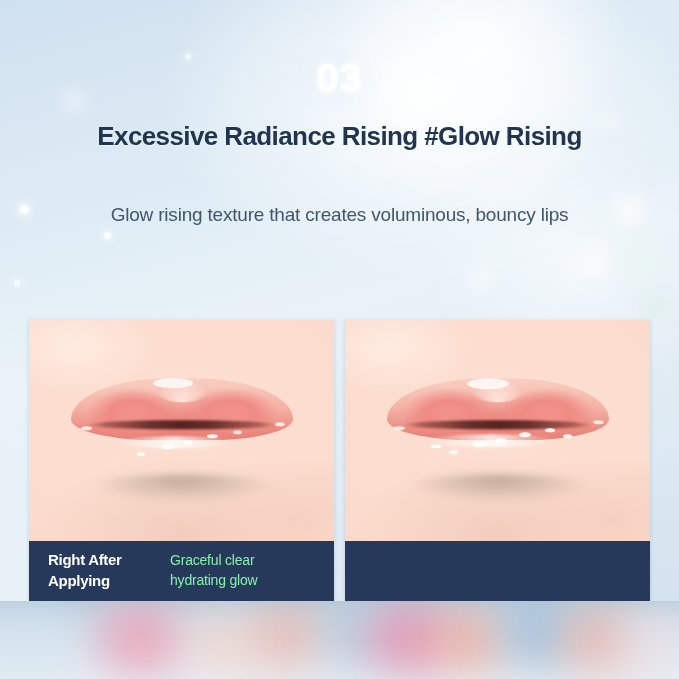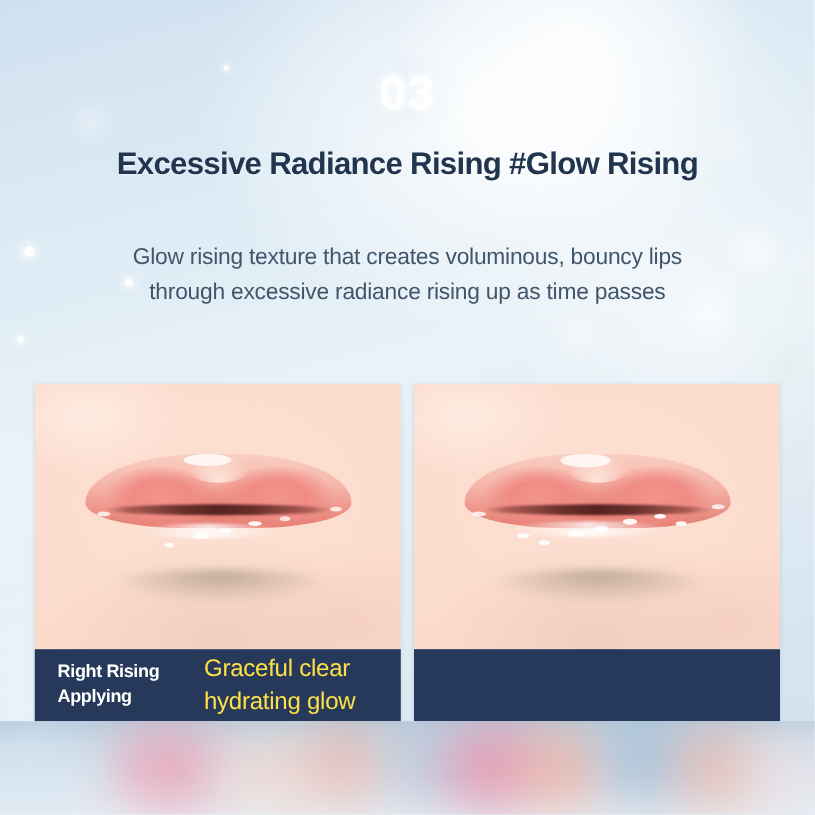--- a/index.html
+++ b/index.html
@@ -222,22 +222,22 @@
     color: #ffffff;
     font-size: 15px;
     font-weight: 700;
     line-height: 1.38;
     letter-spacing: -0.3px;
     white-space: pre-line;
     width: 122px;
     flex: none;
   }
   .cap-desc {
-    color: #fde047;
-    font-size: 20px;
+    color: #86efac;
+    font-size: 14px;
     font-weight: 400;
     line-height: 1.42;
     letter-spacing: -0.2px;
     white-space: pre-line;
   }
   .panel-b .cap-strong { width: 128px; }
 
   
   .bottom-strip {
     position: absolute;
@@ -273,21 +273,20 @@
   <div class="bokeh" style="left:468px; top:268px; width:26px; height:24px; background:rgba(255,255,255,0.4); filter:blur(7px);"></div>
   <div class="bokeh" style="left:60px; top:88px; width:28px; height:26px; background:rgba(255,255,255,0.35); filter:blur(8px);"></div>
   <div class="bokeh" style="left:596px; top:110px; width:24px; height:22px; background:rgba(255,255,255,0.35); filter:blur(7px);"></div>
 
   <div class="num-badge">03</div>
 
   <div class="headline">Excessive Radiance Rising #Glow Rising</div>
 
   <div class="subhead">
     <span class="line">Glow rising texture that creates voluminous, bouncy lips</span>
-    <span class="line">through excessive radiance rising up as time passes</span>
   </div>
 
   <div class="panels">
 
     <div class="panel panel-a">
       <div class="photo">
         <div class="skin-shade"></div>
         <div class="lips">
           <div class="lip-upper"></div>
           <div class="lip-lower"></div>
@@ -298,21 +297,21 @@
           <div class="shine" style="left:104px; top:74px; width:13px; height:5px;"></div>
           <div class="shine" style="left:126px; top:70px; width:10px; height:4px;"></div>
           <div class="shine" style="left:80px; top:82px; width:8px; height:4px;"></div>
           <div class="shine" style="left:150px; top:64px; width:11px; height:4px;"></div>
           <div class="shine" style="left:176px; top:60px; width:9px; height:4px; opacity:0.8;"></div>
           <div class="shine" style="left:24px; top:56px; width:11px; height:4px; opacity:0.85;"></div>
           <div class="shine" style="left:218px; top:52px; width:10px; height:4px; opacity:0.85;"></div>
         </div>
       </div>
       <div class="caption">
-        <div class="cap-strong">Right Rising
+        <div class="cap-strong">Right After
 Applying</div>
         <div class="cap-desc">Graceful clear
 hydrating glow</div>
       </div>
     </div>
 
     <div class="panel panel-b">
       <div class="photo">
         <div class="skin-shade"></div>
         <div class="lips">

